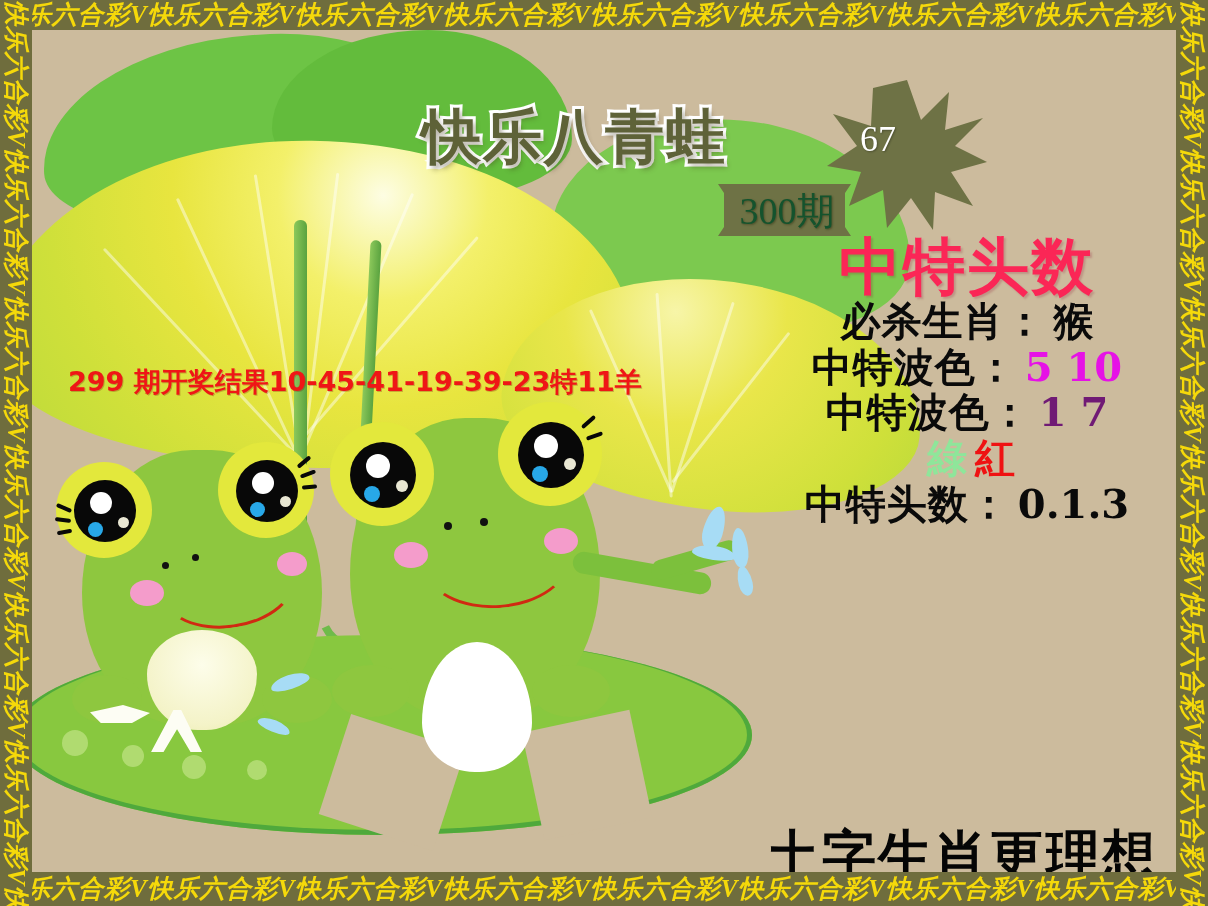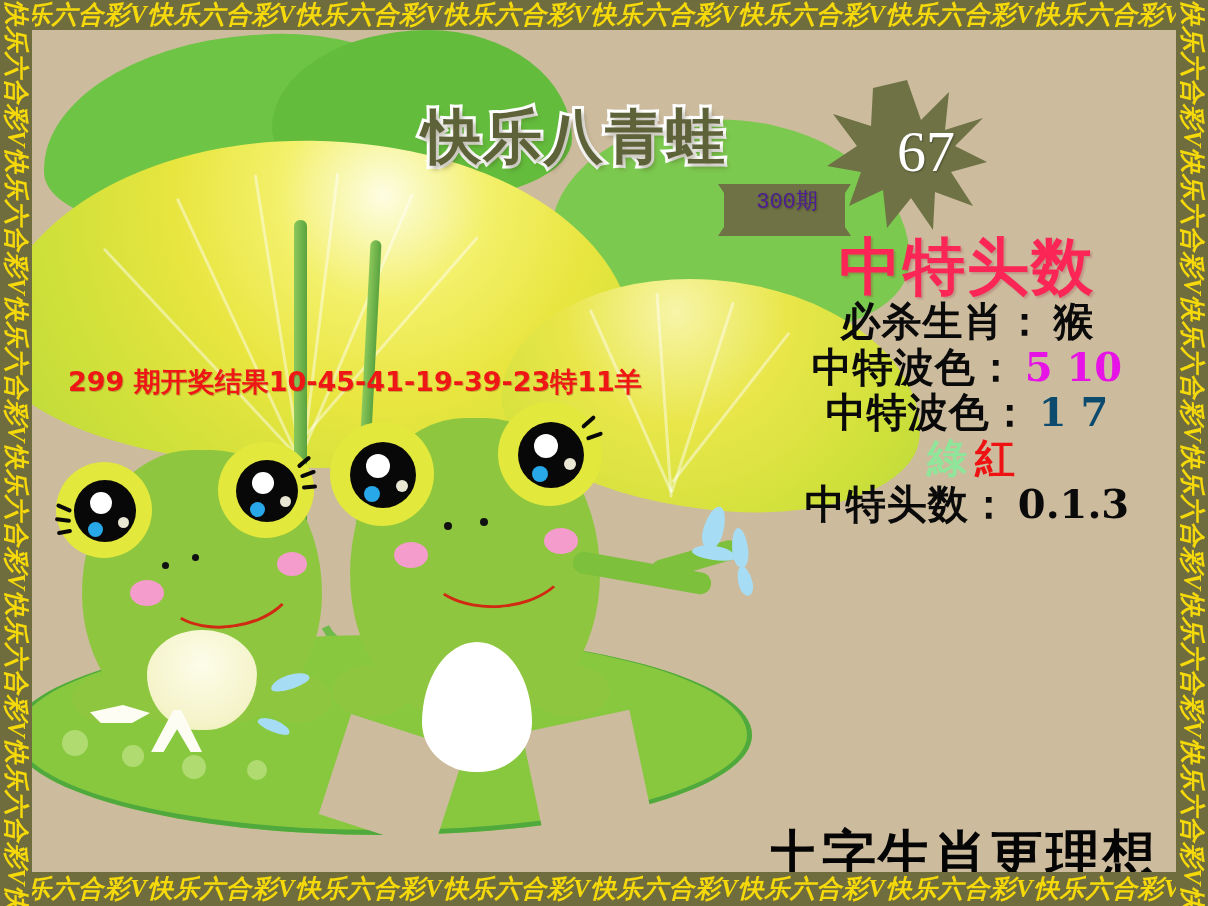--- a/index.html
+++ b/index.html
@@ -159,31 +159,31 @@
     paint-order:stroke fill;
     text-shadow:3px 4px 5px rgba(60,50,20,.35);
     z-index:30;white-space:nowrap;
   }
 
   .burst{
     position:absolute;left:795px;top:50px;width:160px;height:150px;z-index:28;
   }
   .burst-num{
     position:absolute;left:828px;top:88px;
-    font-family:"Liberation Serif",serif;font-size:58px;color:#fff;
-    z-index:29;text-shadow:1px 1px 2px rgba(0,0,0,.3);margin-left:37px;
+    font-family:"Liberation Serif",serif;font-size:36px;color:#fff;
+    z-index:29;text-shadow:1px 1px 2px rgba(0,0,0,.3);
   }
 
   .banner{
     position:absolute;left:680px;top:150px;width:145px;height:60px;z-index:27;
   }
   .banner-text{
     position:absolute;left:690px;top:156px;width:130px;
     text-align:center;
-    font-family:Liberation Mono, monospace;font-size:22px;color:#4c1d95;
+    font-family:Liberation Serif, serif;font-size:38px;color:#14532d;
     z-index:28;white-space:nowrap;
     text-shadow:1px 1px 2px rgba(40,40,10,.45);
   }
 
   .result-line{
     position:absolute;left:36px;top:334px;z-index:30;
     font-family:"DejaVu Sans",sans-serif;font-weight:bold;
     font-size:27px;color:#ef1616;white-space:nowrap;
     text-shadow:1px 1px 0 rgba(120,20,10,.28);
   }
@@ -196,21 +196,21 @@
     text-shadow:2px 2px 2px rgba(140,20,50,.22);
   }
   .row{
     display:flex;align-items:baseline;justify-content:center;
     font-family:"DejaVu Serif",serif;font-weight:bold;
     font-size:40px;color:#0a0a0a;line-height:1.14;white-space:nowrap;
   }
   .row .lbl{letter-spacing:1px;}
   .row .val{margin-left:8px;}
   .val-magenta{color:#e612e6;}
-  .val-blue{color:#0c4a6e;}
+  .val-blue{color:#701a75;}
   .val-green{color:#8ee69a;}
   .val-red{color:#ef1212;}
   .val-black{color:#0a0a0a;}
 
   .tagline{
     position:absolute;left:700px;top:705px;width:470px;text-align:center;z-index:30;
     font-family:"DejaVu Sans",sans-serif;font-weight:bold;
     font-size:46px;color:#fb2040;letter-spacing:2px;white-space:nowrap;
     text-shadow:2px 2px 2px rgba(140,20,40,.2);
   }

